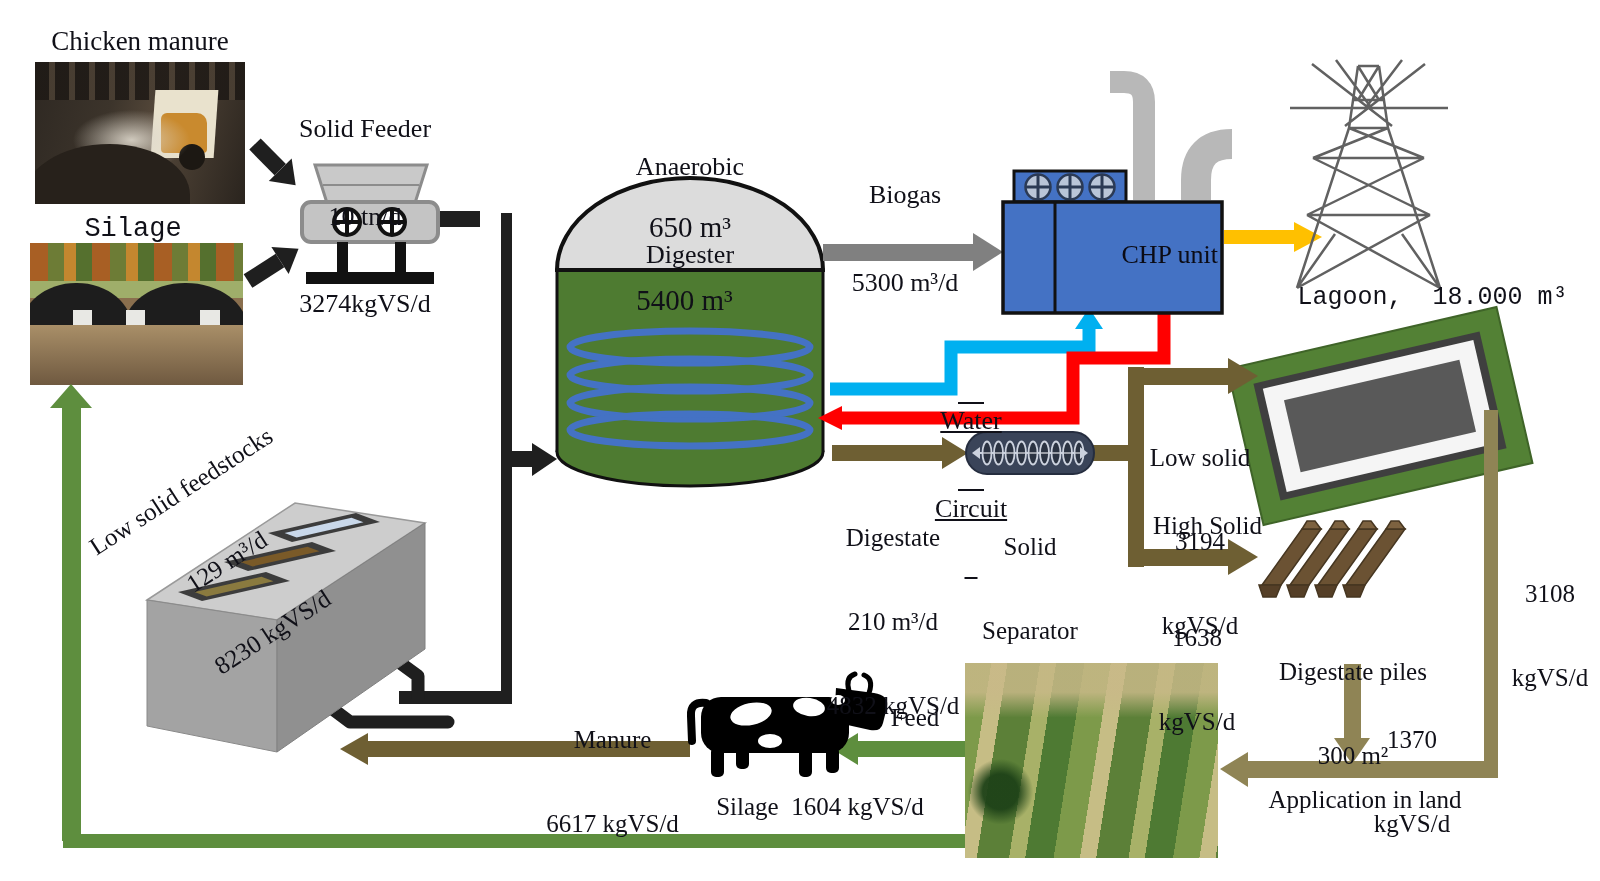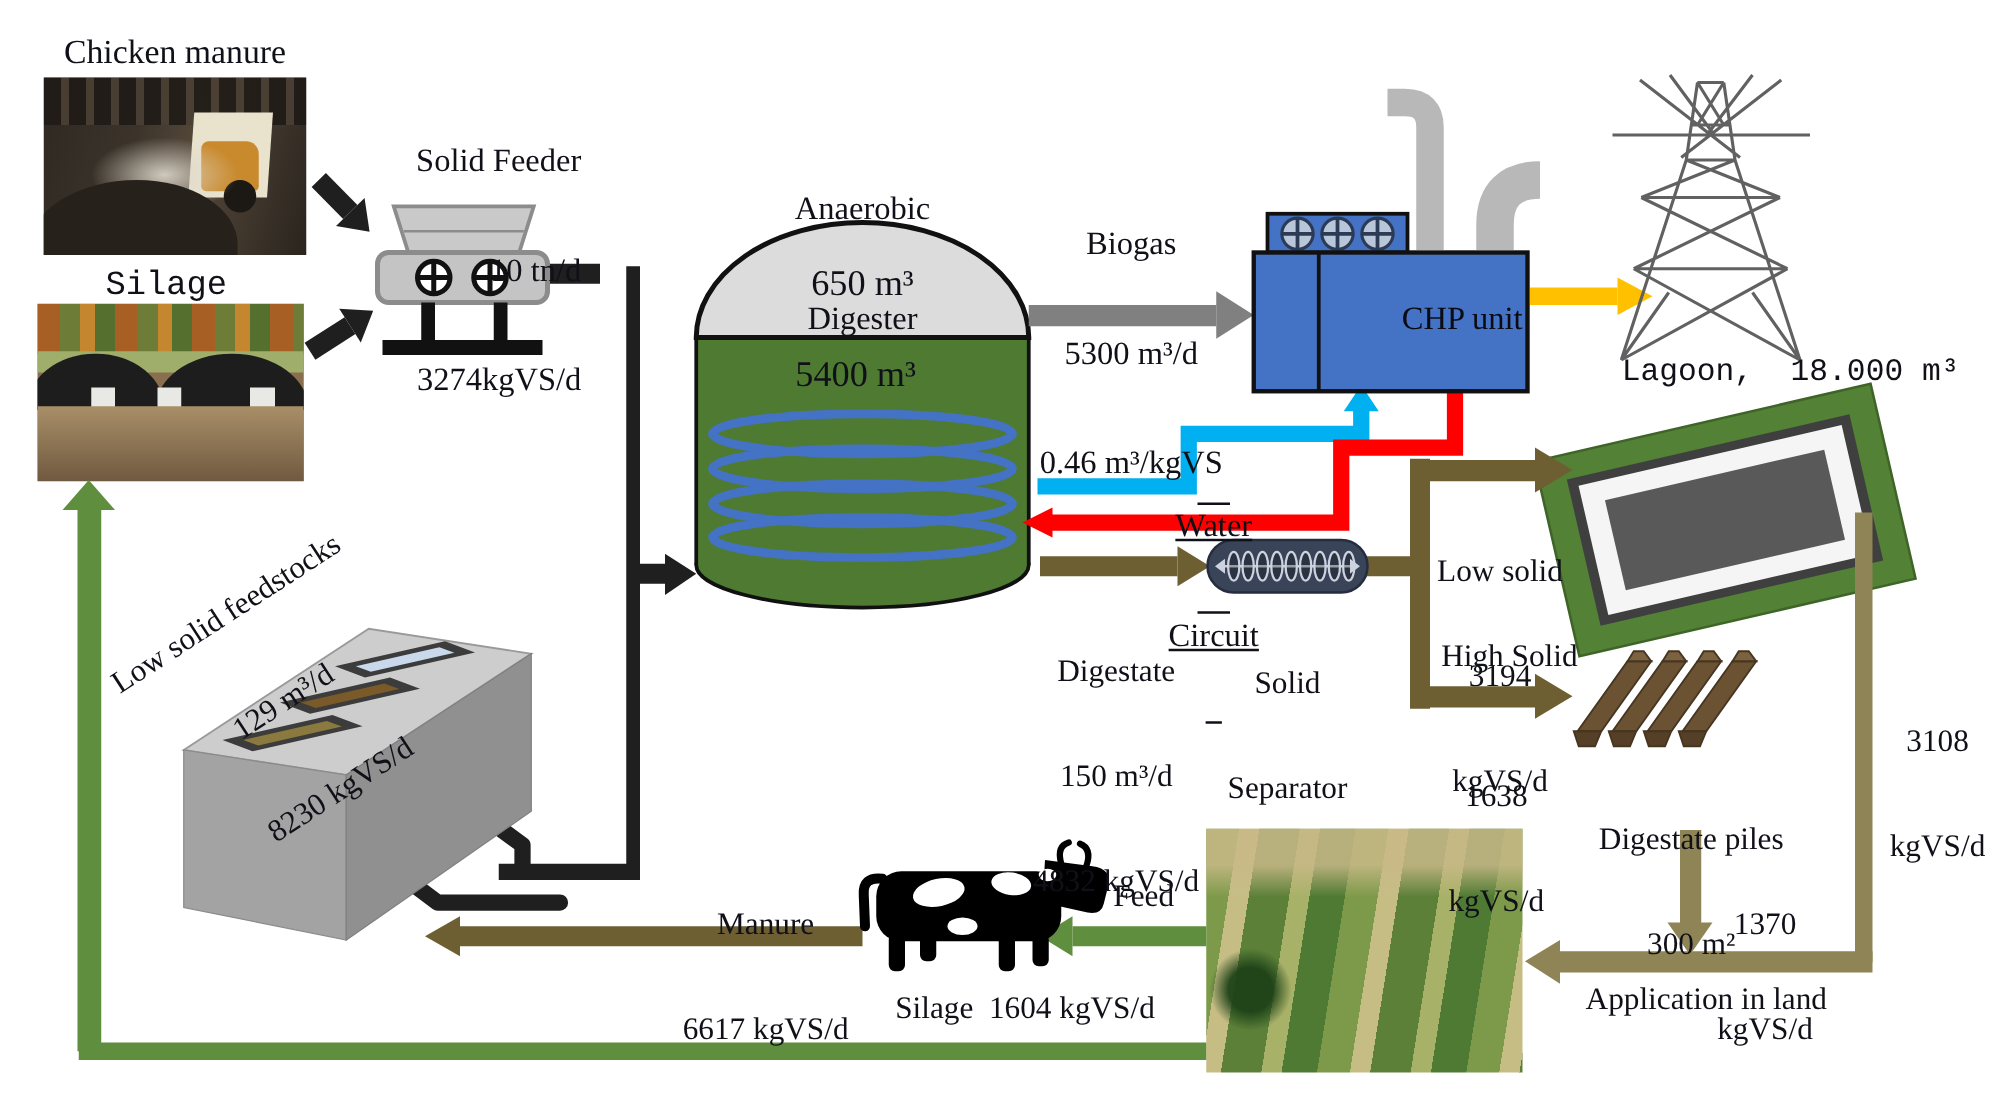--- a/index.html
+++ b/index.html
@@ -256,50 +256,49 @@
       <ellipse cx="751" cy="714" rx="21" ry="11" fill="#fff" transform="rotate(-12 751 714)"></ellipse>
       <ellipse cx="809" cy="707" rx="16" ry="9" fill="#fff" transform="rotate(8 809 707)"></ellipse>
       <ellipse cx="770" cy="741" rx="12" ry="7" fill="#fff"></ellipse>
       <ellipse cx="838" cy="700" rx="7" ry="5" fill="#fff"></ellipse>
     </g>
   </svg>
 
   <div class="lbl fs27" style="left:40px;top:26px;width:200px;">Chicken manure</div>
   <div class="lbl fs27" style="left:33px;top:214px;width:200px;font-family:Liberation Mono, monospace;">Silage</div>
 
-  <div class="lbl fs26" style="left:265px;top:56px;width:200px;text-align:right;">
+  <div class="lbl fs26" style="left:265px;top:56px;width:200px;">
     <div>Solid Feeder</div>
     <div>10 tn/d</div>
     <div>3274kgVS/d</div>
   </div>
 
   <div class="lbl fs26" style="left:590px;top:94px;width:200px;">
     <div>Anaerobic</div>
     <div>Digester</div>
   </div>
   <div class="lbl fs29" style="left:620px;top:211px;width:140px;">650 m³</div>
   <div class="lbl fs29" style="left:612px;top:284px;width:145px;text-align:center;">5400 m³</div>
 
   <div class="lbl fs26" style="left:805px;top:122px;width:200px;">
     <div>Biogas</div>
     <div>5300 m³/d</div>
-    <div>0.46 m³/kgVS</div>
   </div>
 
   <div class="lbl fs26" style="left:1063px;top:240px;width:155px;color:#0b0b14;text-align:right;">CHP unit</div>
   <div class="lbl fs25" style="left:1290px;top:284px;width:285px;font-family:Liberation Mono, monospace;">Lagoon,  18.000 m³</div>
 
   <div class="lbl fs26" style="left:896px;top:348px;width:150px;text-decoration:underline;">
     <div>Water</div>
     <div>Circuit</div>
   </div>
 
   <div class="lbl fs25" style="left:808px;top:468px;width:170px;">
     <div>Digestate</div>
-    <div>150 m³/d</div>
+    <div>210 m³/d</div>
     <div>4832 kgVS/d</div>
   </div>
 
   <div class="lbl fs25" style="left:955px;top:477px;width:150px;">
     <div>Solid</div>
     <div>Separator</div>
   </div>
 
   <div class="lbl fs25" style="left:1125px;top:388px;width:150px;">
     <div>Low solid</div>

